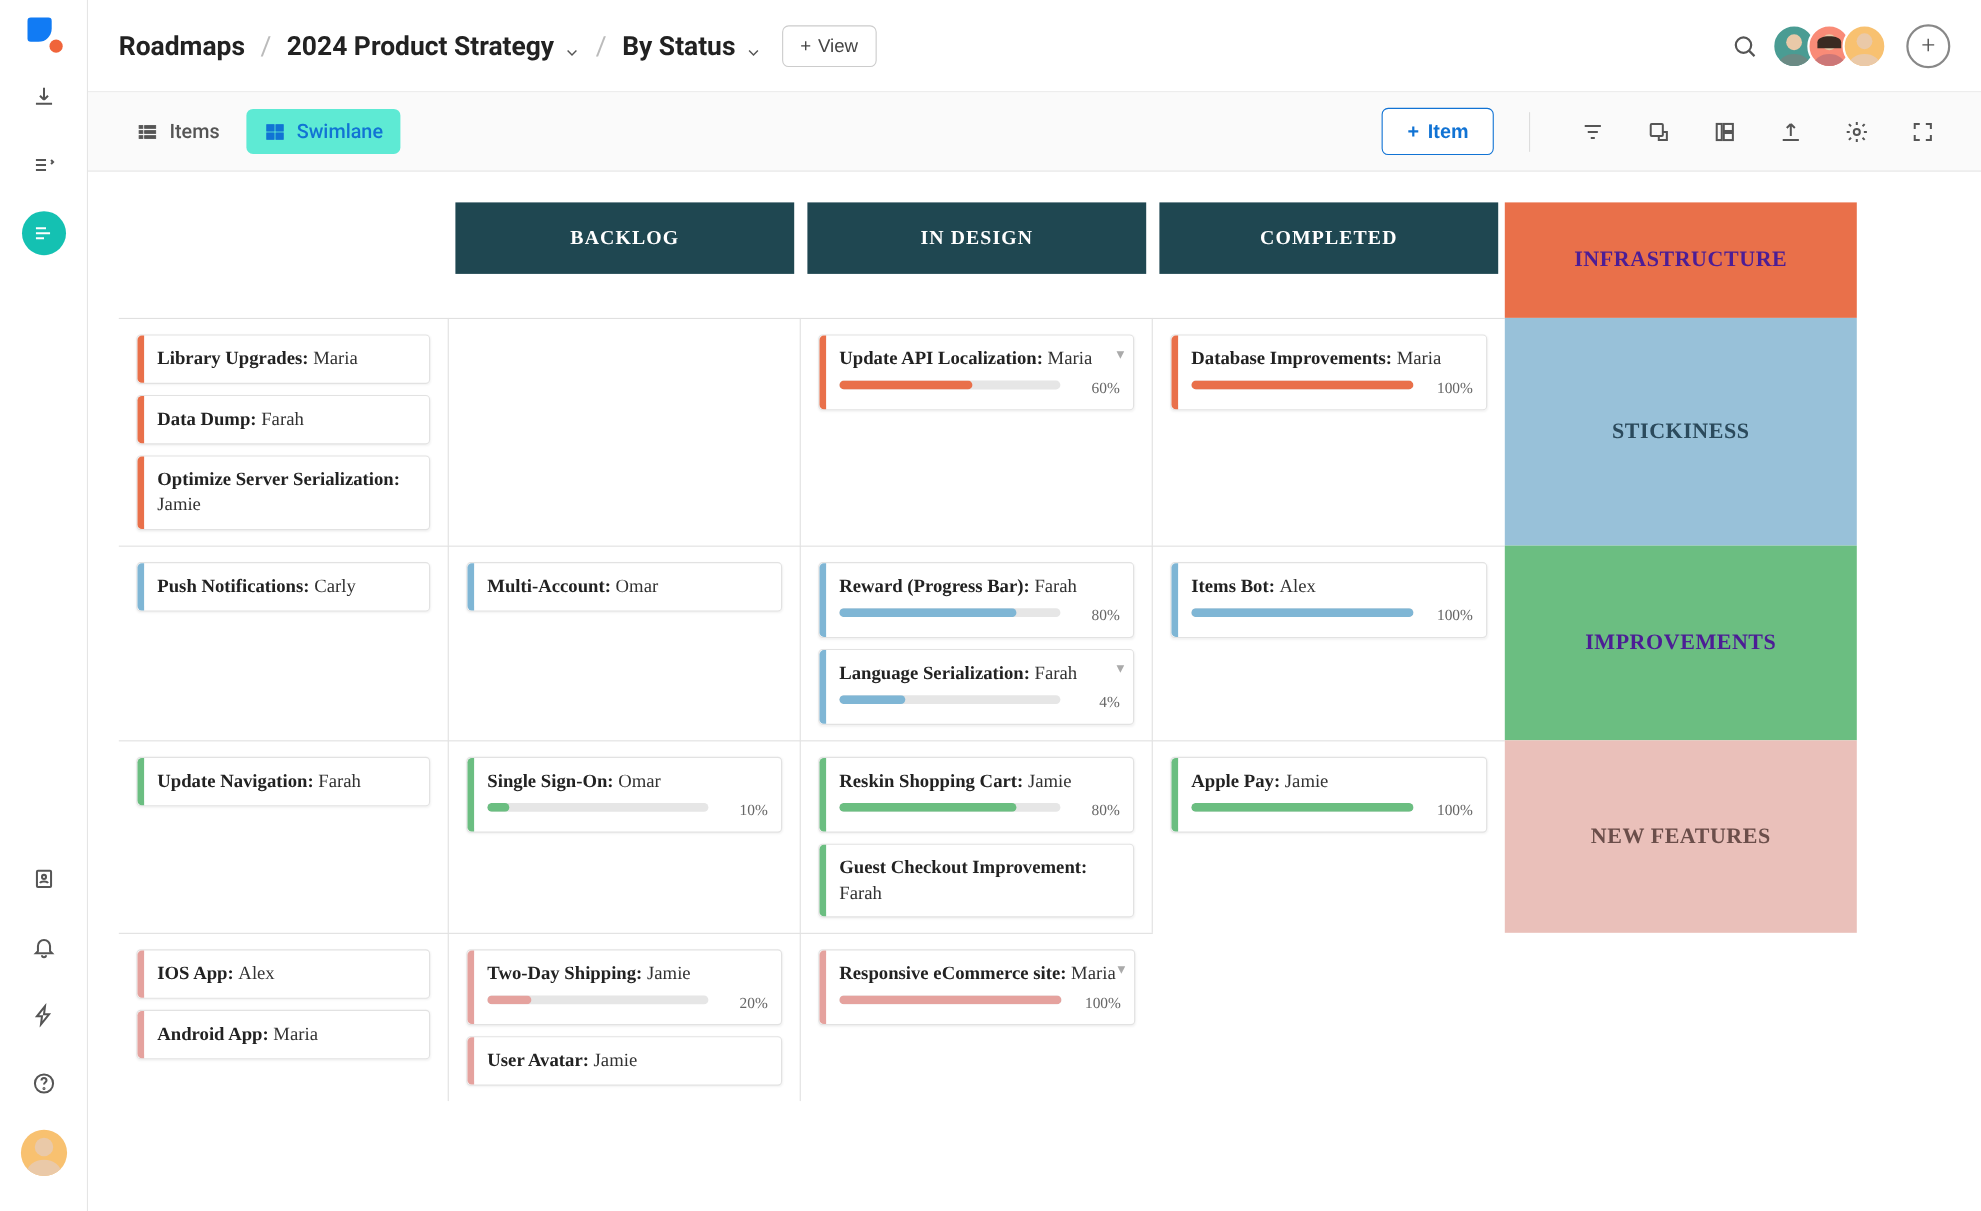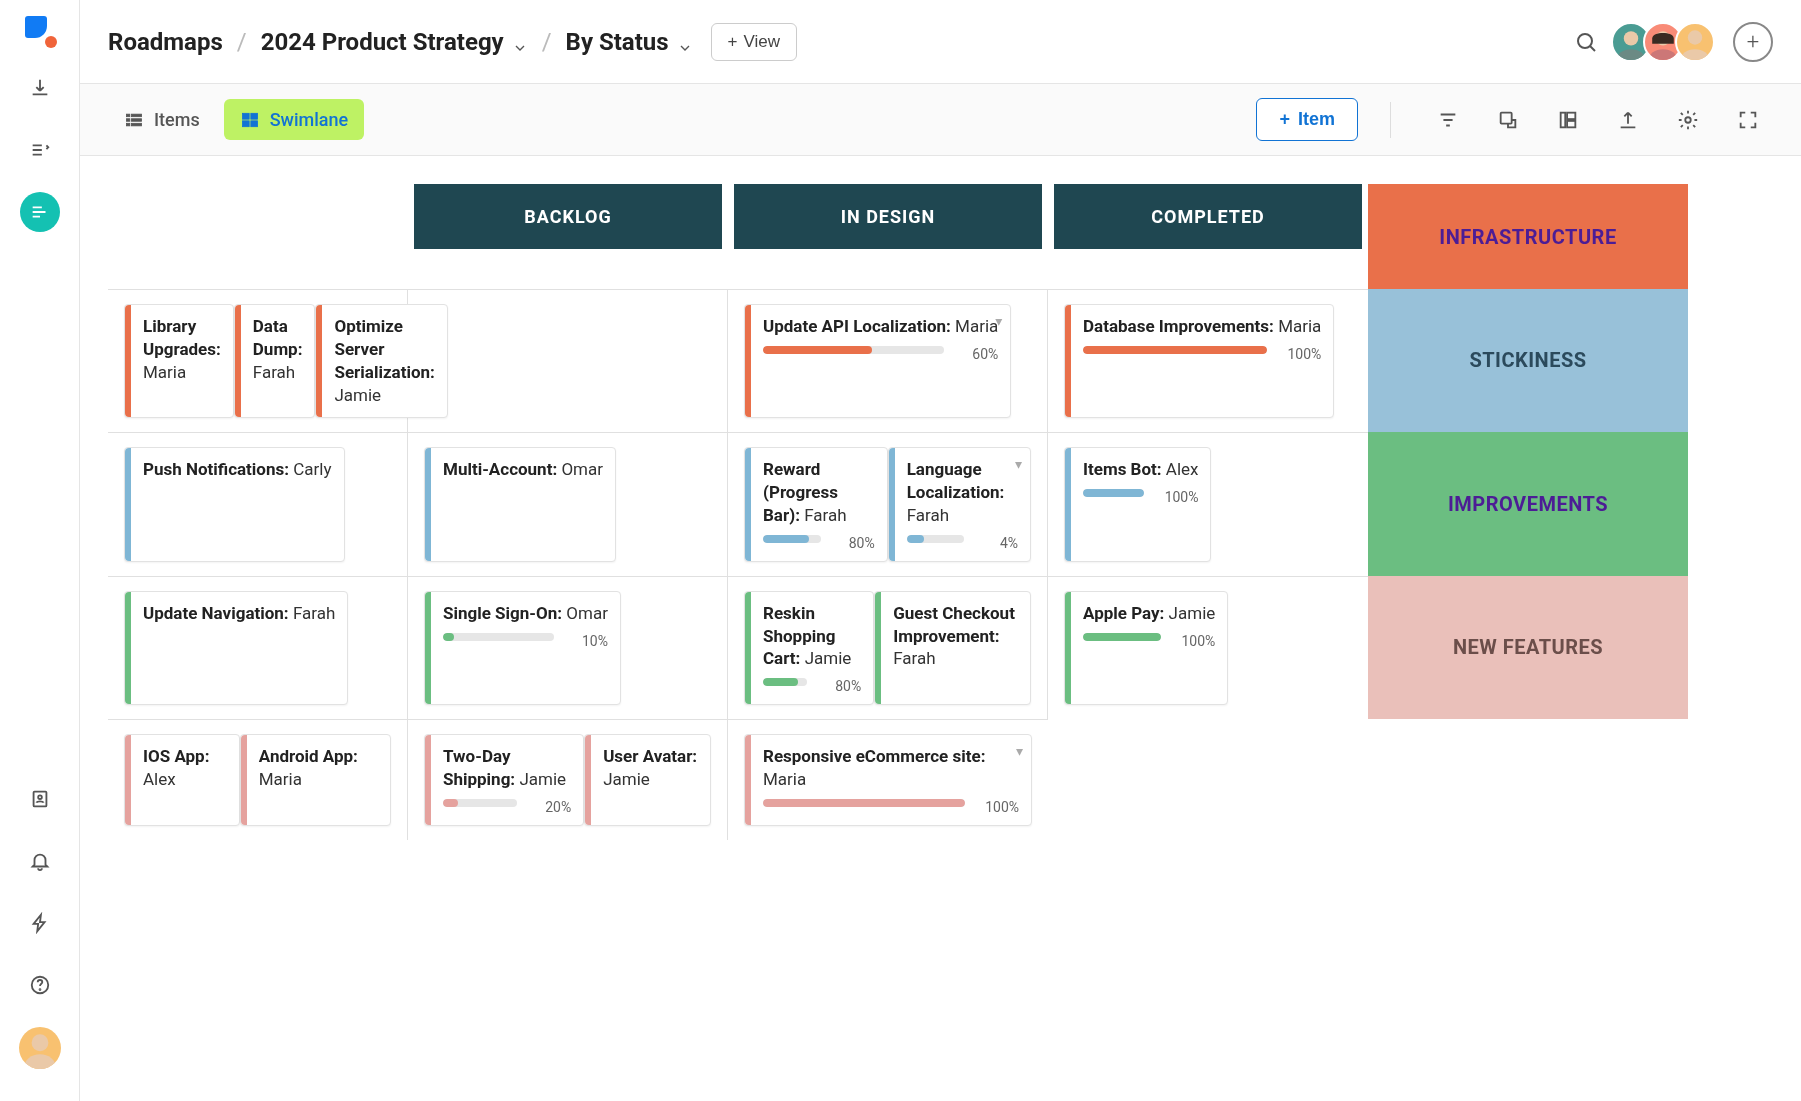--- a/index.html
+++ b/index.html
@@ -93,35 +93,35 @@
     padding: 0 28px;
     border-bottom:1px solid #e5e5e5;
     background:#fafafa;
     gap: 10px;
   }
   .view-toggle { display:flex; gap:8px; }
   .vt-btn {
     padding:10px 16px; border-radius:6px; display:flex; align-items:center; gap:10px;
     font-size:18px; font-weight:500; cursor:pointer; color:#555;
   }
-  .vt-btn.active { background:#bef264; color:#1173d4; }
+  .vt-btn.active { background:#5eead4; color:#1173d4; }
   .vt-btn svg { width:20px; height:20px; }
   .vt-btn.active svg { stroke:#1173d4; fill:#1173d4; }
   .vt-btn:not(.active) svg { stroke:#555; fill:#555; }
   .item-btn {
     margin-left:auto;
     border:1.5px solid #1173d4; color:#1173d4; background:#fff;
     padding:10px 22px; border-radius:6px; font-size:18px; font-weight:600;
     display:flex; align-items:center; gap:8px; cursor:pointer;
   }
   .tool-divider { width:1px; height:36px; background:#ddd; margin:0 22px; }
   .tool-ic { width:26px; height:26px; display:flex; align-items:center; justify-content:center; cursor:pointer; margin:0 12px; }
   .tool-ic svg { stroke:#555; fill:none; stroke-width:2; width:22px; height:22px; }
 
-  .board { flex:1; overflow:auto; padding: 28px 28px 40px 28px; }
+  .board { flex:1; overflow:auto; padding: 28px 28px 40px 28px; font-family: Liberation Serif, serif; }
   .grid {
     display:grid;
     grid-template-columns: 300px repeat(4, 320px);
     gap: 0;
   }
   .col-header {
     background:#1f4751; color:#fff; font-weight:700; letter-spacing:1px;
     font-size:18px; text-align:center; padding:22px 8px;
     margin: 0 6px 40px 6px;
   }
@@ -131,21 +131,21 @@
     color:#4c1d95; margin: 0; border-radius:0;
   }
   .lane-label.c-orange { background:#e9704a; }
   .lane-label.c-blue { background:#98c1d9; color:#2b4a5c; }
   .lane-label.c-green { background:#6bbe81; }
   .lane-label.c-pink { background:#eac0ba; color:#6b4e4a; }
   .cell {
     border-top:1px solid #e0e0e0;
     border-right:1px solid #e0e0e0;
     padding: 14px 16px;
-    display:flex; flex-direction:row; 
+    display:flex; flex-direction:column; gap:10px;
     min-height: 110px;
   }
   .cell.lastcol { border-right:none; }
   .card {
     background:#fff; border:1px solid #e2e2e2; border-radius:4px;
     padding:10px 12px 10px 12px;
     position:relative;
     box-shadow:0 1px 2px rgba(0,0,0,0.05);
   }
   .card::before {
@@ -398,21 +398,21 @@
             <div class="card" style="--accent: #7fb6d5;">
               <div class="card-title"><b>Reward (Progress Bar): </b><span class="assignee">Farah</span></div>
               <div class="progress-row">
                 <div class="progress-bar">
                   <div class="progress-fill" style="width: 80%;"></div>
                 </div>
                 <div class="progress-pct">80%</div>
               </div>
             </div>
             <div class="card" style="--accent: #7fb6d5;">
-              <div class="card-title"><b>Language Localization: </b><span class="assignee">Farah</span></div>
+              <div class="card-title"><b>Language Serialization: </b><span class="assignee">Farah</span></div>
               <div class="card-menu">▾</div>
               <div class="progress-row">
                 <div class="progress-bar">
                   <div class="progress-fill" style="width: 30%;"></div>
                 </div>
                 <div class="progress-pct">4%</div>
               </div>
             </div>
           </div>
           <div class="cell lastcol">

